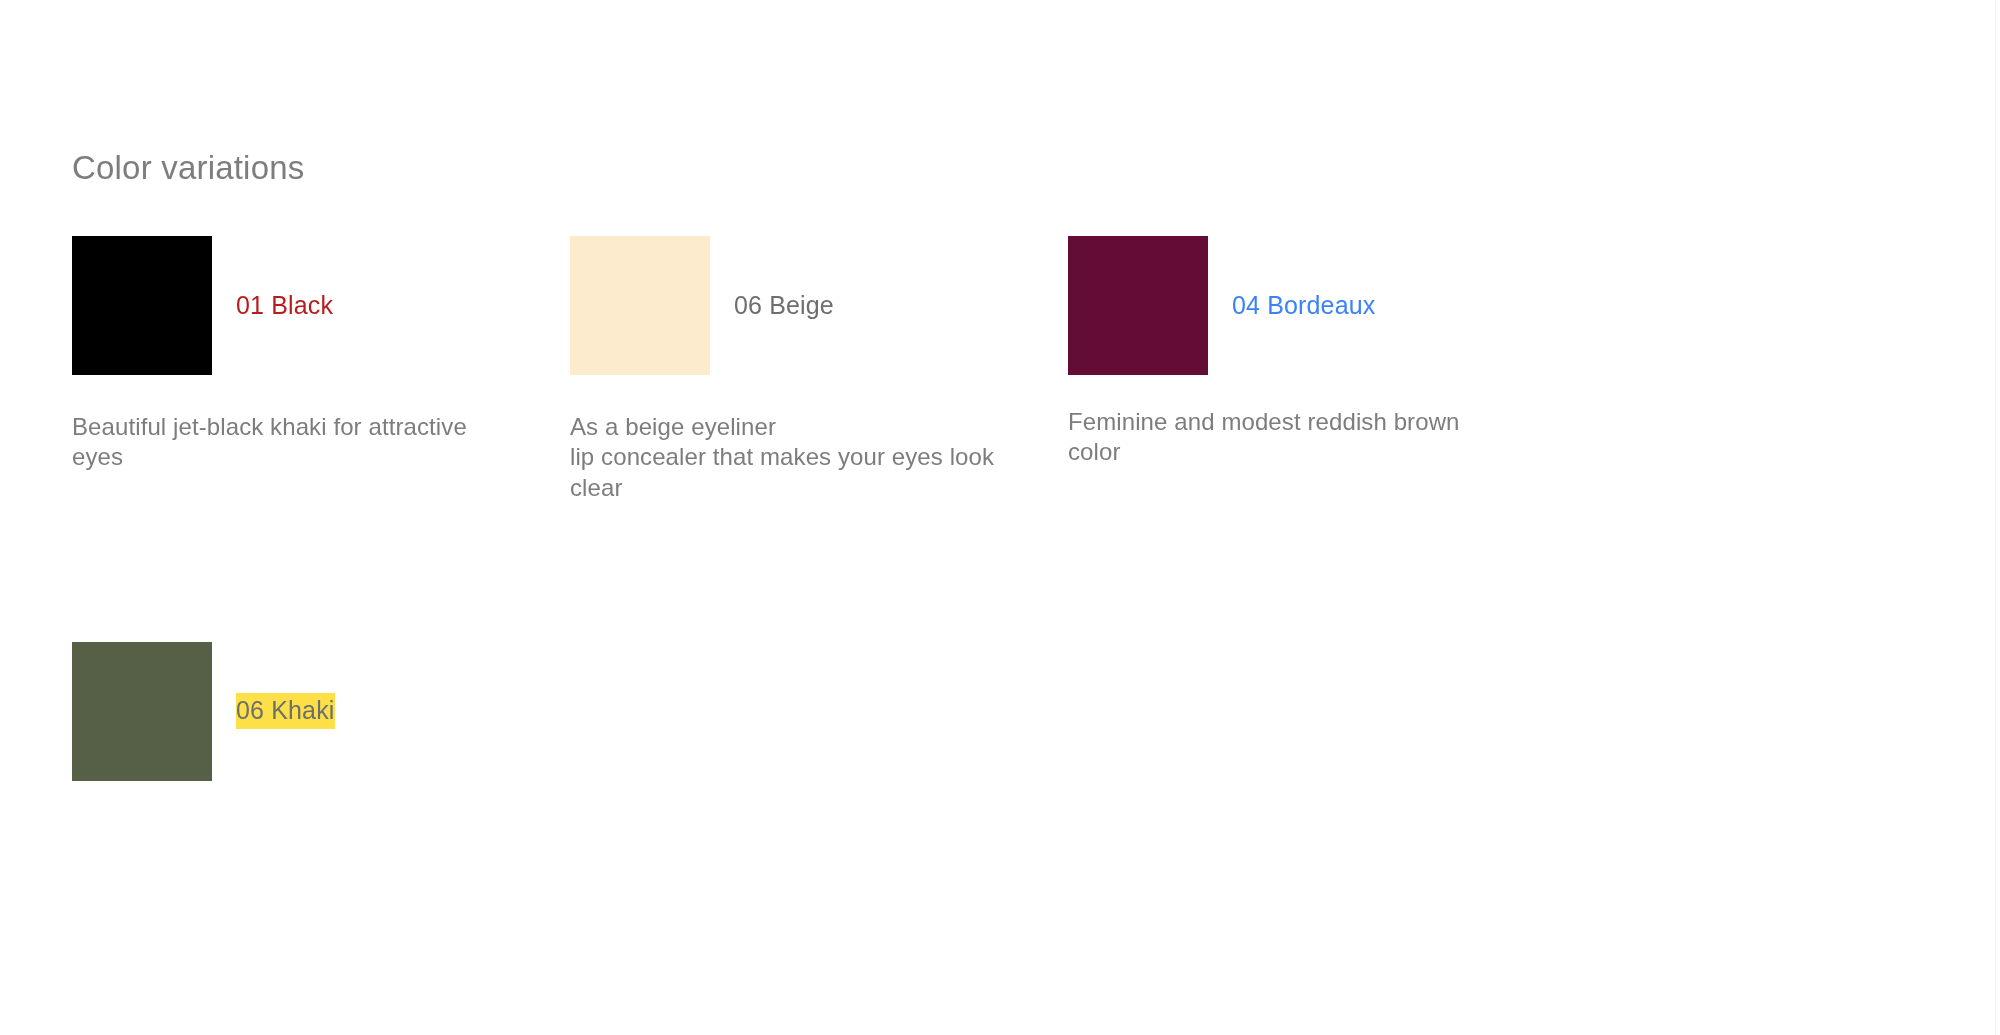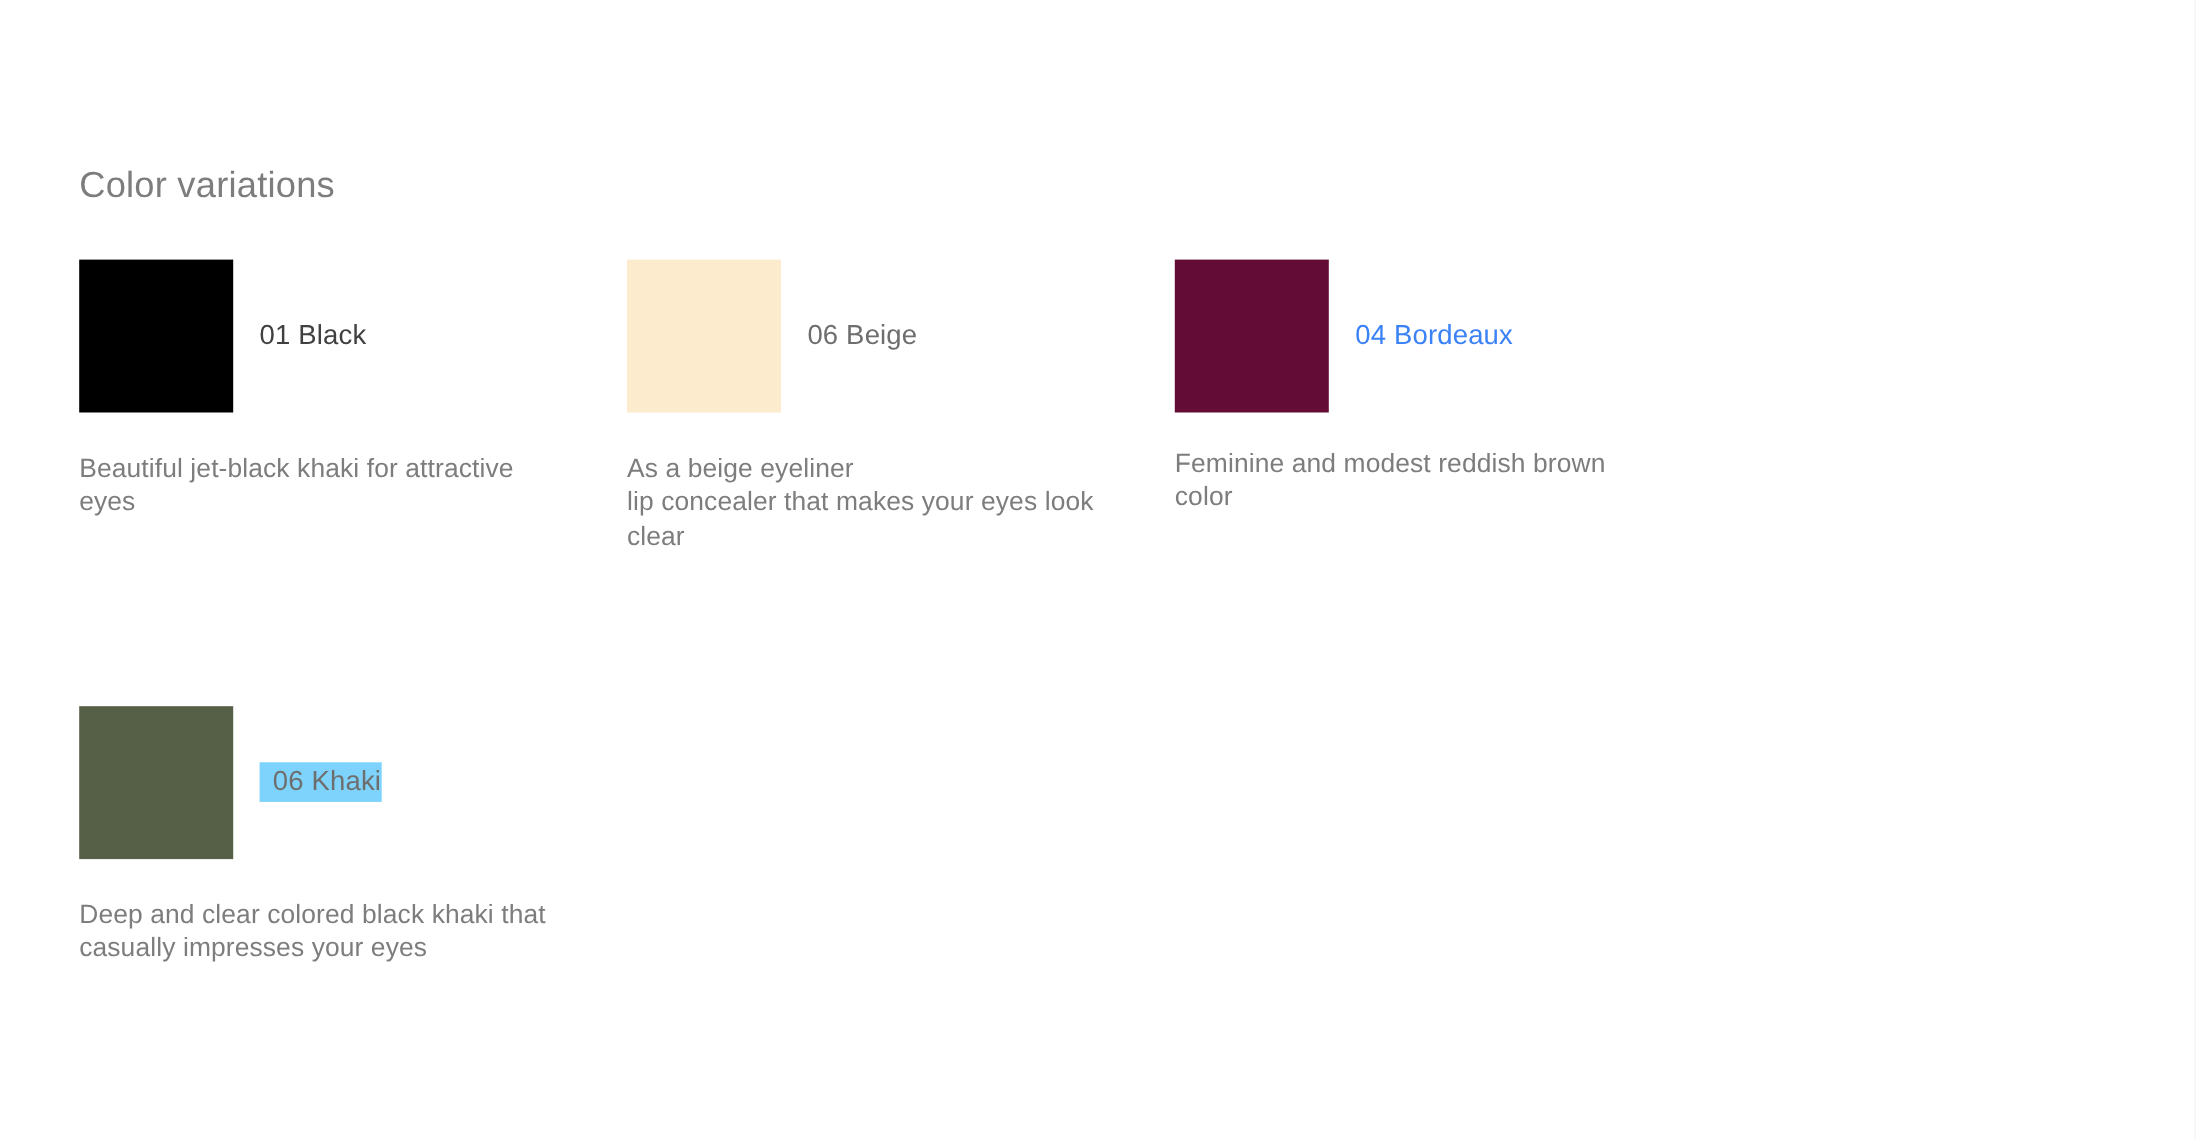--- a/index.html
+++ b/index.html
@@ -107,21 +107,21 @@
 <div class="page" style="background: rgb(255, 255, 255); border-right-color: rgb(242, 242, 242);">
   <div class="section">
 
     <h2 class="section-title" style="color: rgb(125, 125, 125);">Color variations</h2>
 
     <div class="variation-grid">
 
       <div class="variation-cell cell-1">
         <div class="swatch-row">
           <span class="swatch" style="background: rgb(0, 0, 0);"></span>
-          <span class="swatch-label" style="color: #404040;">01 Black</span>
+          <span class="swatch-label" style="color: #b91c1c;">01 Black</span>
         </div>
         <p class="variation-desc" style="color: rgb(125, 125, 125);">Beautiful jet-black khaki for attractive eyes</p>
       </div>
 
 
       <div class="variation-cell cell-3">
         <div class="swatch-row">
           <span class="swatch" style="background: rgb(253, 235, 205);"></span>
           <span class="swatch-label" style="color: rgb(110, 110, 110);">06 Beige</span>
         </div>
@@ -133,20 +133,19 @@
         <div class="swatch-row">
           <span class="swatch" style="background: rgb(98, 12, 54);"></span>
           <span class="swatch-label" style="color: #3b82f6;">04 Bordeaux</span>
         </div>
         <p class="variation-desc" style="color: rgb(125, 125, 125);">Feminine and modest reddish brown color</p>
       </div>
 
       <div class="variation-cell cell-5">
         <div class="swatch-row">
           <span class="swatch" style="background: rgb(86, 96, 70);"></span>
-          <span class="swatch-label selected" style="color: rgb(110, 110, 110); background: #7dd3fc; padding-left: 12px;">06 Khaki</span>
+          <span class="swatch-label selected" style="color: rgb(110, 110, 110); background: #fde047;">06 Khaki</span>
         </div>
-        <p class="variation-desc" style="color: rgb(125, 125, 125);">Deep and clear colored black khaki that casually impresses your eyes</p>
       </div>
 
     </div>
   </div>
 </div>
 
 </body></html>

